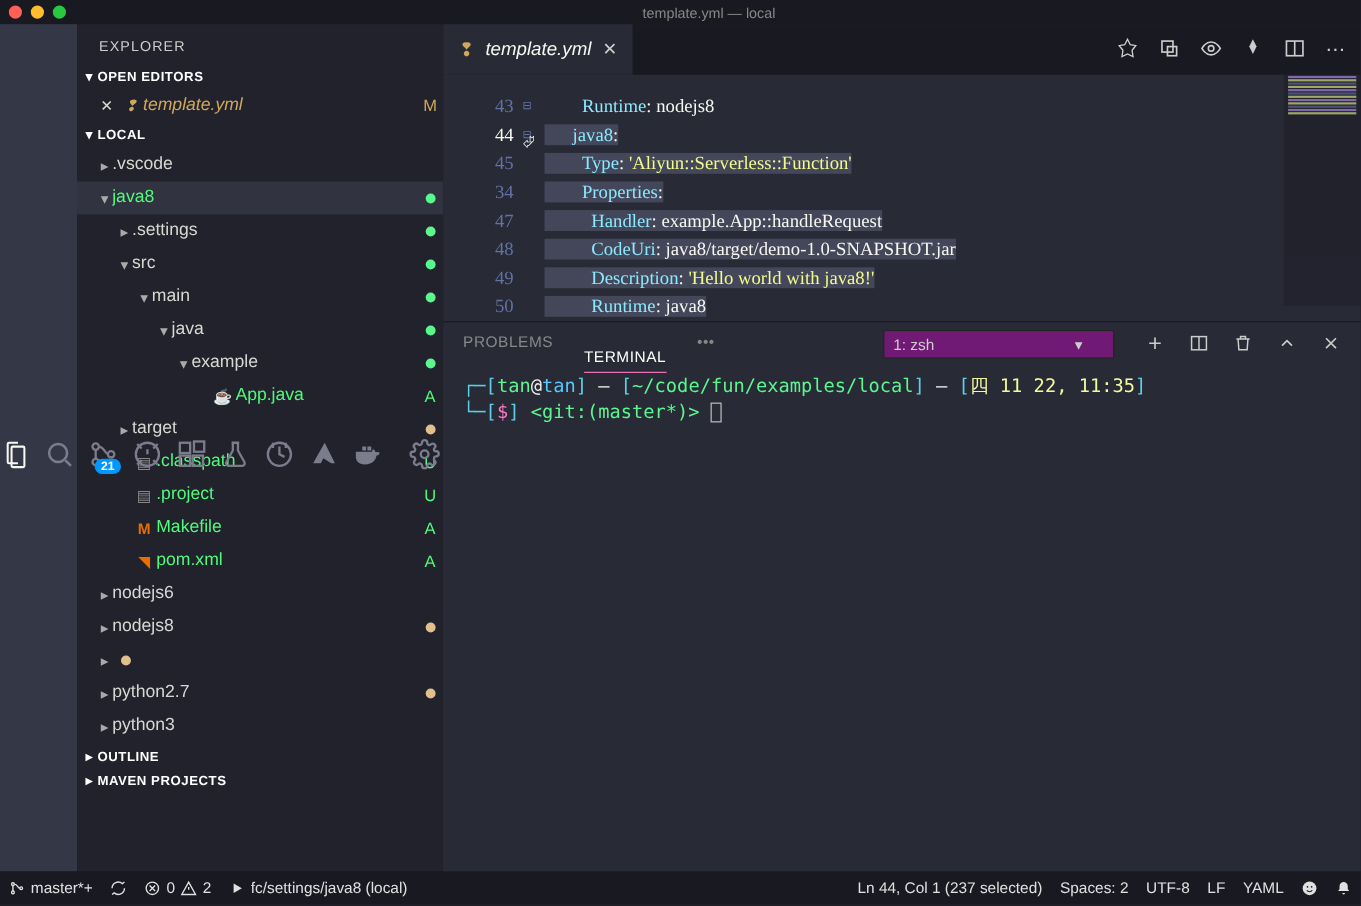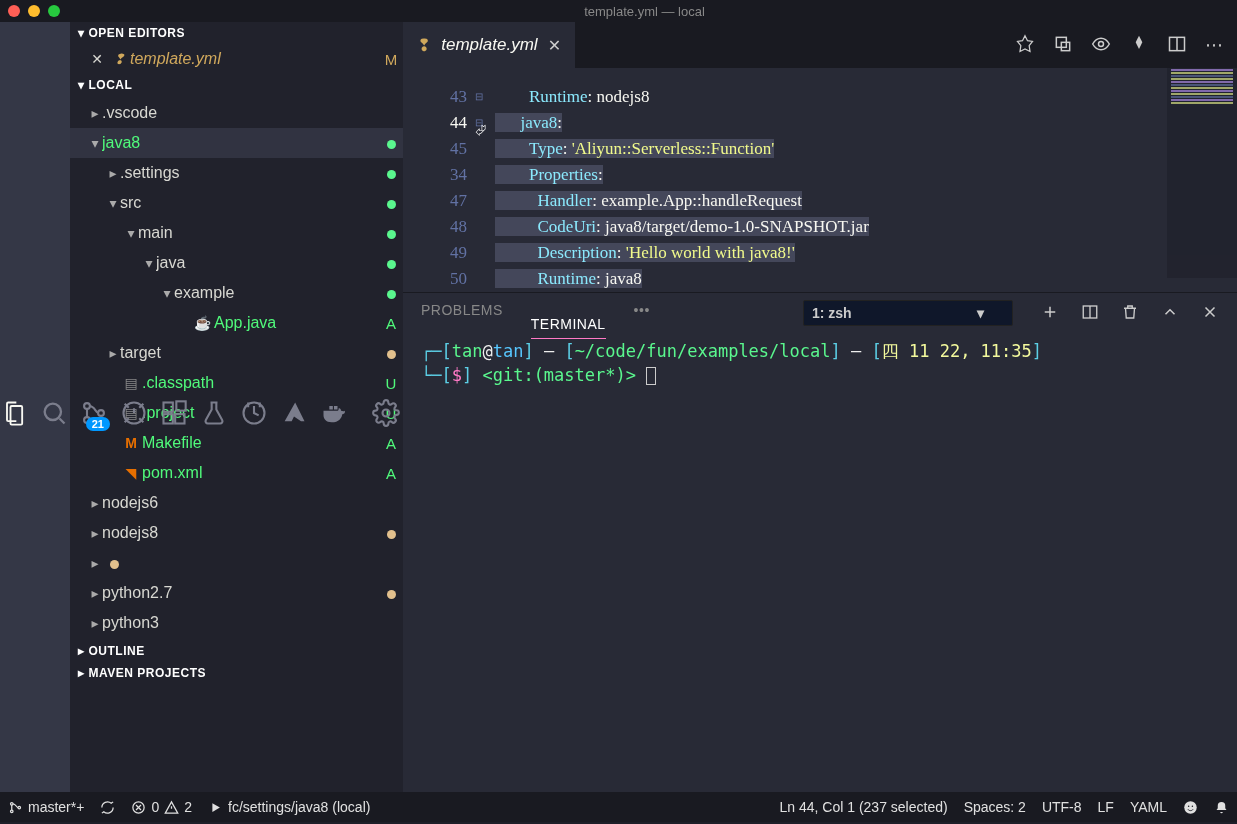--- a/index.html
+++ b/index.html
@@ -70,21 +70,21 @@
 .mm-line { height:2px; margin:1px 4px; background:#bd93f9; }
 .mm-line.y{background:#f1fa8c;} .mm-line.w{background:#6272a4;}
 .cursor-icon { position:absolute; left:72px; top:50px; color:#fff; font-size:14px; }
 
 
 .panel { height:500px; background:#282a36; border-top:1px solid #191a21; display:flex; flex-direction:column; }
 .panel-tabs { display:flex; align-items:center; height:40px; padding:0 18px; gap:28px; color:#888; }
 .panel-tabs .pt { font-size:14px; letter-spacing:0.5px; cursor:pointer; padding-bottom:6px;}
 .panel-tabs .pt.active { color:#fff; border-bottom:1px solid #ff79c6;margin-top:28px; }
 .panel-tabs .spacer { flex:1; }
-.sel-term { background:#0f172a; border:1px solid #222; color:#ccc; padding:4px 28px 4px 8px; font-size:14px; position:relative; border-radius:2px; width:210px; display:flex; justify-content:space-between;font-weight:bold; }
+.sel-term { background:#701a75; border:1px solid #222; color:#ccc; padding:4px 28px 4px 8px; font-size:14px; position:relative; border-radius:2px; width:210px; display:flex; justify-content:space-between; }
 .panel-actions { display:flex; gap:22px; color:#ccc; align-items:center; }
 .panel-actions svg{width:18px;height:18px;}
 .term-body { font-family:"Menlo","Consolas",monospace; font-size:17px; padding:6px 18px; line-height:24px; }
 .c-cyan{color:#5ccfe6;} .c-green{color:#5af78e;} .c-white{color:#eee;} .c-blue{color:#57c7ff;} .c-yellow{color:#f3f99d;} .c-mag{color:#ff79c6;}
 .cursor-box { display:inline-block; width:10px; height:18px; border:1px solid #ccc; vertical-align:middle; }
 
 
 .statusbar { height:30px; background:#191a21; display:flex; align-items:center; padding:0 8px; color:#e0e0e0; font-size:14px; gap:16px; }
 .statusbar .item { display:flex; align-items:center; gap:5px; }
 .statusbar .grow { flex:1; }
@@ -164,20 +164,21 @@
     <div class="act-spacer"></div>
     <div class="act-icon">
       <svg viewBox="0 0 24 24" fill="none" stroke="currentColor" stroke-width="1.8">
           <circle cx="12" cy="12" r="3"></circle>
           <path d="M19.4 15a1.7 1.7 0 0 0 .34 1.87l.06.06a2 2 0 1 1-2.83 2.83l-.06-.06a1.7 1.7 0 0 0-1.87-.34 1.7 1.7 0 0 0-1 1.56V21a2 2 0 1 1-4 0v-.09a1.7 1.7 0 0 0-1-1.56 1.7 1.7 0 0 0-1.87.34l-.06.06a2 2 0 1 1-2.83-2.83l.06-.06A1.7 1.7 0 0 0 4.6 15a1.7 1.7 0 0 0-1.56-1H3a2 2 0 1 1 0-4h.09A1.7 1.7 0 0 0 4.6 9a1.7 1.7 0 0 0-.34-1.87l-.06-.06A2 2 0 1 1 7.03 4.24l.06.06A1.7 1.7 0 0 0 9 4.6a1.7 1.7 0 0 0 1-1.56V3a2 2 0 1 1 4 0v.09a1.7 1.7 0 0 0 1 1.56 1.7 1.7 0 0 0 1.87-.34l.06-.06a2 2 0 1 1 2.83 2.83l-.06.06A1.7 1.7 0 0 0 19.4 9c.14.34.47.58.86.6H21a2 2 0 1 1 0 4h-.09a1.7 1.7 0 0 0-1.51 1z"></path>
         </svg>
     </div>
   </div>
 
   <div class="sidebar">
+    <div class="side-header">EXPLORER</div>
 
     <div class="section-hdr">
       <span class="chev">▾</span>
       <span>OPEN EDITORS</span>
     </div>
     <div class="row" style="padding-left:16px;">
       <span class="icon">✕</span>
       <span class="icon diamond clr-it">❢</span>
       <span class="name clr-it">template.yml</span>
       <span class="status" style="color:#d0a85c;">M</span>

